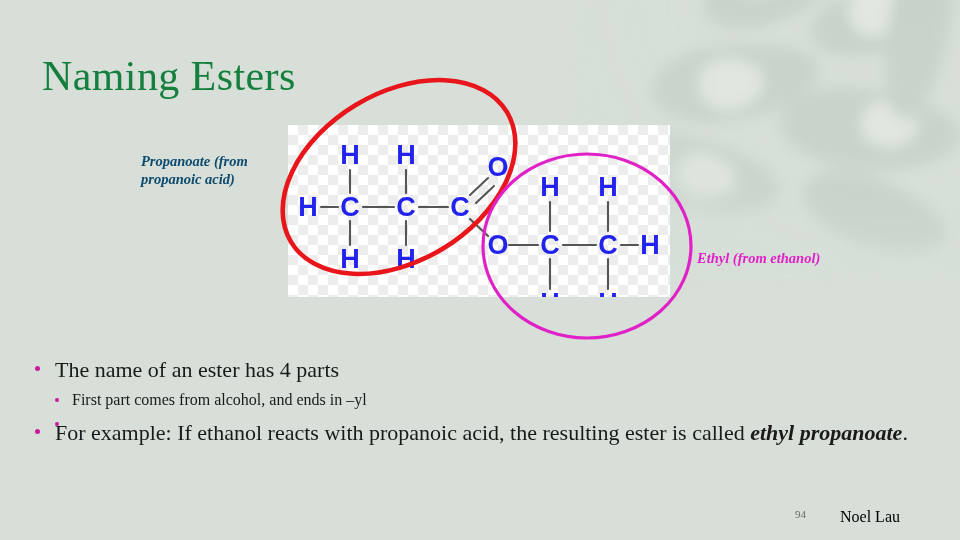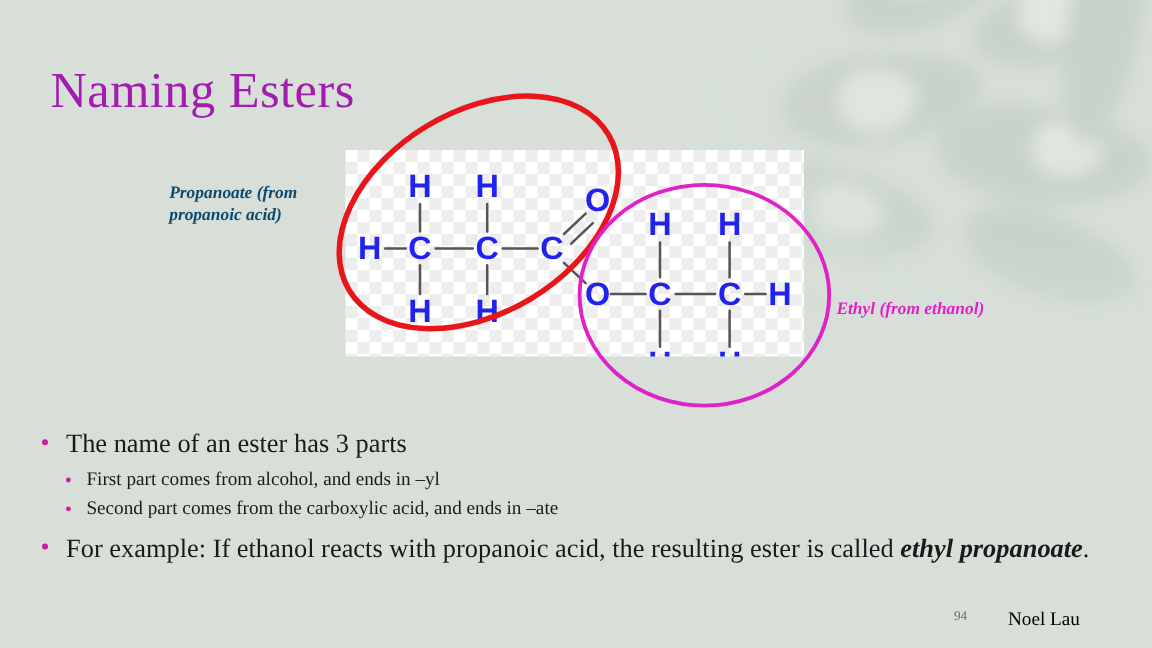--- a/index.html
+++ b/index.html
@@ -44,21 +44,21 @@
     border-radius: 38% 62% 55% 45% / 50% 45% 55% 50%;
   }
   .leaf.pale { background: #e3eae3; }
 
   
   .title {
     position: absolute;
     left: 42px;
     top: 55px;
     font-size: 42px;
-    color: #a21caf;
+    color: #15803d;
     letter-spacing: .4px;
     line-height: 1;
     white-space: nowrap;
   }
 
   
   .molecule-image {
     position: absolute;
     left: 288px;
     top: 125px;
@@ -243,31 +243,30 @@
     <ellipse cx="587" cy="246" rx="104" ry="92" fill="none" stroke="#e021c8" stroke-width="3.2"></ellipse>
   </svg>
 
   <div class="label label-propanoate">Propanoate (from propanoic acid)</div>
   <div class="label label-ethyl">Ethyl (from ethanol)</div>
 
   <div class="body">
 
     <div class="bullet-l1">
       <span class="dot"></span>
-      <span>The name of an ester has 3 parts</span>
+      <span>The name of an ester has 4 parts</span>
     </div>
 
     <div class="sub-list">
       <div class="bullet-l2">
         <span class="dot"></span>
         <span>First part comes from alcohol, and ends in –yl</span>
       </div>
       <div class="bullet-l2">
         <span class="dot"></span>
-        <span>Second part comes from the carboxylic acid, and ends in –ate</span>
       </div>
     </div>
 
     <div class="bullet-l1" style="">
       <span class="dot"></span>
       <span>For example: If ethanol reacts with propanoic acid, the resulting ester is called </span><span class="bi">ethyl propanoate</span><span>.</span>
     </div>
 
   </div>
 

